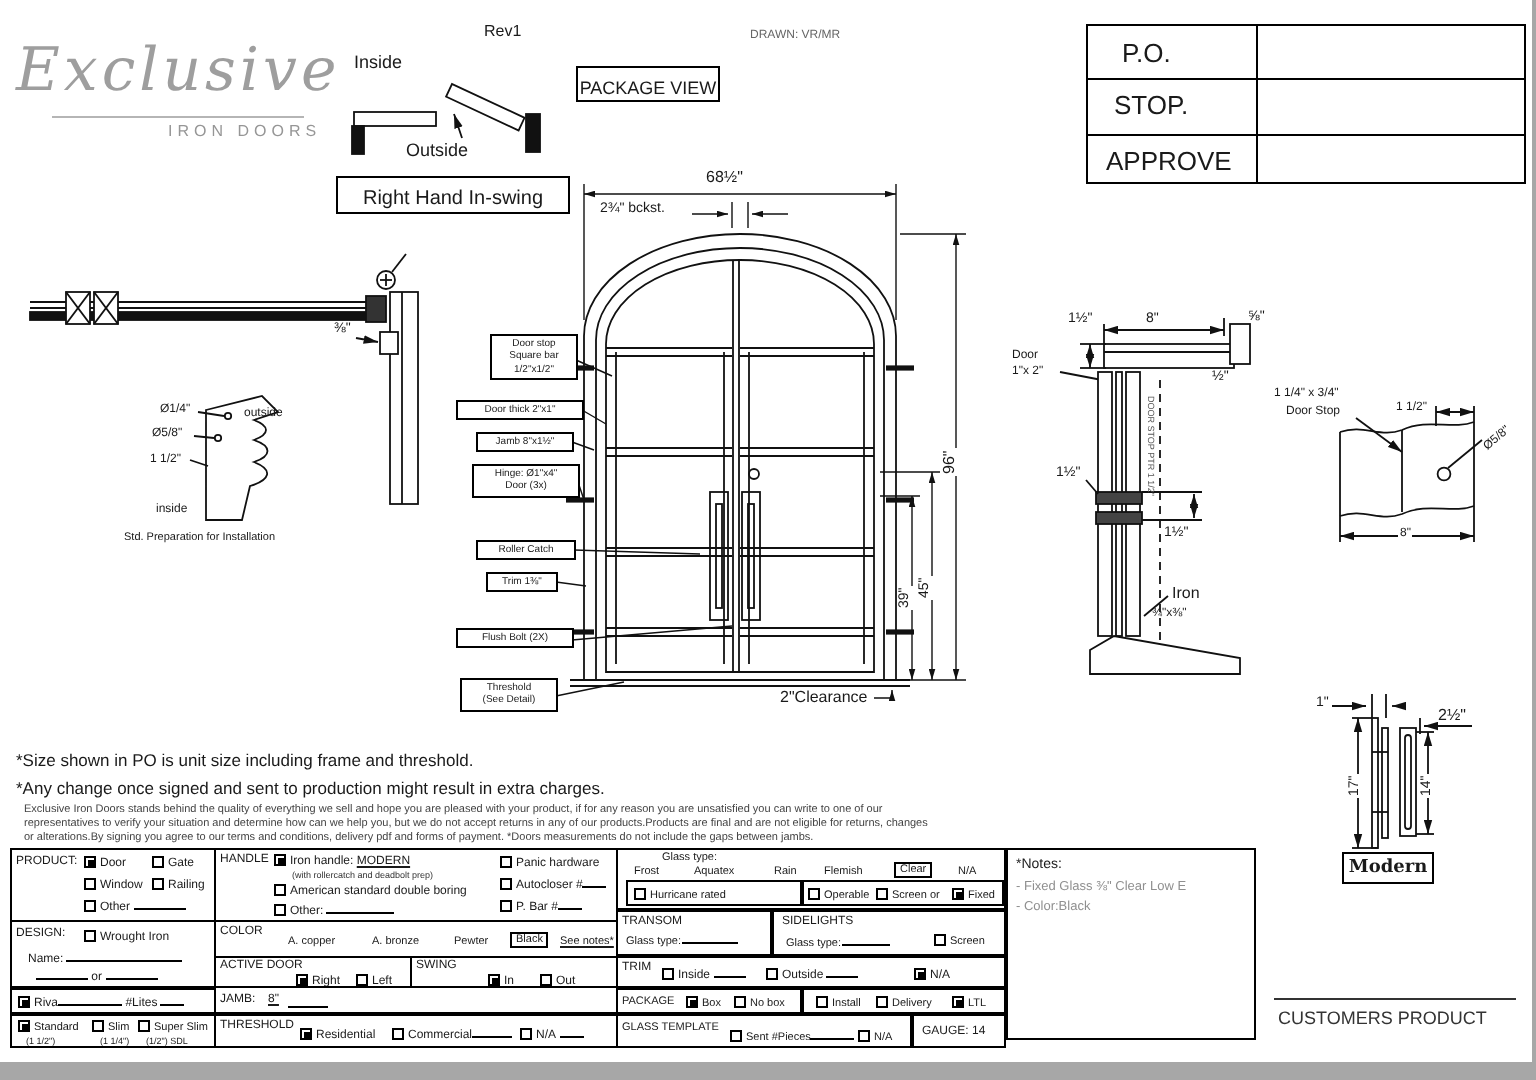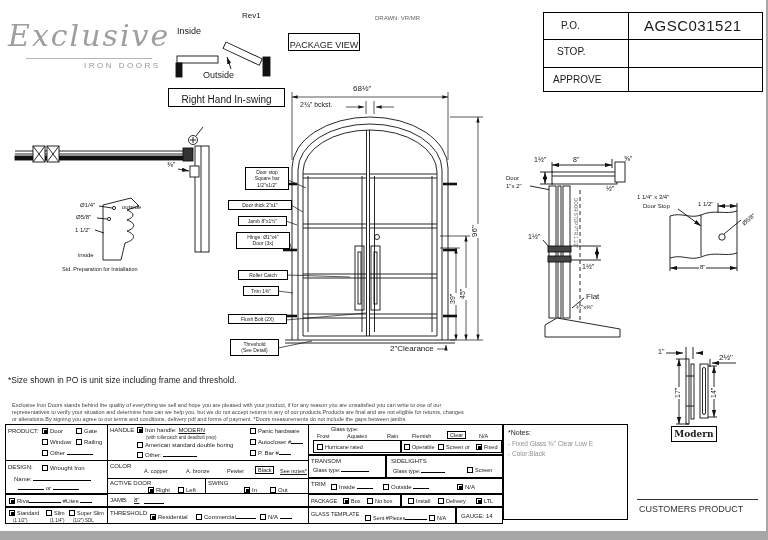--- a/index.html
+++ b/index.html
@@ -2,21 +2,21 @@
 <html><head>
 <meta charset="utf-8">
 <style>
 *{margin:0;padding:0;box-sizing:border-box}
 html,body{width:768px;height:540px}
 body{background:#a7a7a7;font-family:"Liberation Sans",sans-serif;color:#1a1a1a}
 #page{position:relative;width:766px;height:531px;background:#fff;overflow:hidden}
 .t{position:absolute;white-space:nowrap;line-height:1.15;color:#1a1a1a}
 .s45{font-size:4.5px}.s55{font-size:5.5px}.s6{font-size:6px}.s65{font-size:6.5px}
 .s7{font-size:7px}.s8{font-size:8px}.s85{font-size:8.5px}.s9{font-size:9px}.s10{font-size:10px}
-.s11{font-size:10px}.s15{font-size:15px}
+.s11{font-size:13px}.s15{font-size:15px}
 .wbg{background:#fff;padding:0 1px}
 .v{transform:rotate(-90deg);transform-origin:left top}
 .v90{transform:rotate(90deg);transform-origin:left top}
 .box{position:absolute;border:1px solid #000;background:#fff}
 .cell{position:absolute;border:1px solid #000;background:#fff}
 .callout{position:absolute;border:1px solid #000;font-size:5px;line-height:1.25;text-align:center;padding:1px 2px;background:#fff}
 .cb{display:inline-block;width:6px;height:6px;border:1px solid #000;position:relative;vertical-align:-1px;margin-right:2px;background:#fff}
 .cb.on::after{content:"";position:absolute;left:.5px;top:.5px;width:3.5px;height:3.5px;background:#000}
 .ul{display:inline-block;border-bottom:1px solid #000;height:5px;vertical-align:baseline}
 .bx{border:1px solid #000;padding:0 2px}
@@ -238,21 +238,20 @@
   </div>
   <div class="box center" style="left:168px;top:88px;width:117px;height:19px">
     <span class="s10" style="line-height:17px">Right Hand In-swing</span>
   </div>
 
   <div class="box" style="left:543px;top:12px;width:220px;height:80px">
     <div style="position:absolute;left:0;top:26px;width:100%;height:1px;background:#000"></div>
     <div style="position:absolute;left:0;top:54px;width:100%;height:1px;background:#000"></div>
     <div style="position:absolute;left:84px;top:0;width:1px;height:100%;background:#000"></div>
     <div class="t s11" style="left:17px;top:7px">P.O.</div>
-    <div class="t s15" style="left:100px;top:4px;letter-spacing:.5px">AGSC031521</div>
     <div class="t s11" style="left:13px;top:33px">STOP.</div>
     <div class="t s11" style="left:9px;top:61px">APPROVE</div>
   </div>
 
   <div class="t s8 wbg" style="left:352px;top:84px">68½"</div>
   <div class="t s7" style="left:300px;top:101px">2¾" bckst.</div>
   <div class="t s8 wbg v" style="left:470px;top:238px">96"</div>
   <div class="t s7 wbg v" style="left:459px;top:300px">45"</div>
   <div class="t s7 wbg v" style="left:449px;top:305px">39"</div>
   <div class="t s8" style="left:390px;top:344px">2"Clearance</div>
@@ -285,37 +284,38 @@
   <div class="t s55" style="left:62px;top:266px">Std. Preparation for Installation</div>
 
   <div class="t s7" style="left:534px;top:156px">1½"</div>
   <div class="t s7 wbg" style="left:572px;top:156px">8"</div>
   <div class="t s7" style="left:624px;top:155px">⅝"</div>
   <div class="t s7" style="left:606px;top:185px">½"</div>
   <div class="t s6" style="left:506px;top:175px">Door</div>
   <div class="t s6" style="left:506px;top:183px">1"x 2"</div>
   <div class="t s7" style="left:528px;top:233px">1½"</div>
   <div class="t s7" style="left:582px;top:263px">1½"</div>
-  <div class="t s8" style="left:586px;top:292px">Flat</div>
+  <div class="t s8" style="left:586px;top:292px">Iron</div>
   <div class="t s6" style="left:576px;top:304px">¾"x⅜"</div>
   <div class="t s45 v90" style="left:578px;top:198px;color:#555">DOOR STOP PTR 1 1/2"</div>
 
   <div class="t s6" style="left:637px;top:194px">1 1/4" x 3/4"</div>
   <div class="t s6" style="left:643px;top:203px">Door Stop</div>
   <div class="t s6" style="left:698px;top:201px">1 1/2"</div>
   <div class="t s6" style="left:741px;top:222px;transform:rotate(-40deg);transform-origin:left top">Ø5/8"</div>
   <div class="t s6 wbg" style="left:699px;top:264px">8"</div>
 
   <div class="t s7" style="left:658px;top:348px">1"</div>
   <div class="t s8" style="left:719px;top:353px">2½"</div>
   <div class="t s7 wbg v" style="left:674px;top:399px">17"</div>
   <div class="t s7 wbg v" style="left:710px;top:399px">14"</div>
   <div class="modern">Modern</div>
 
   <div class="t s85" style="left:8px;top:376px">*Size shown in PO is unit size including frame and threshold.</div>
+  <div class="t s85" style="left:8px;top:390px">*Any change once signed and sent to production might result in extra charges.</div>
   <div class="t s55" style="left:12px;top:402px;color:#444">Exclusive Iron Doors stands behind the quality of everything we sell and hope you are pleased with your product, if for any reason you are unsatisfied you can write to one of our</div>
   <div class="t s55" style="left:12px;top:409px;color:#444">representatives to verify your situation and determine how can we help you, but we do not accept returns in any of our products.Products are final and are not eligible for returns, changes</div>
   <div class="t s55" style="left:12px;top:416px;color:#444">or alterations.By signing you agree to our terms and conditions, delivery pdf and forms of payment. *Doors measurements do not include the gaps between jambs.</div>
 
   <div class="cell" style="left:5px;top:424px;width:103px;height:37px">
     <span class="fi s6" style="left:2px;top:3px">PRODUCT:</span>
     <span class="fi s6" style="left:36px;top:3px"><span class="cb on"></span><span>Door</span></span>
     <span class="fi s6" style="left:70px;top:3px"><span class="cb"></span><span>Gate</span></span>
     <span class="fi s6" style="left:36px;top:14px"><span class="cb"></span><span>Window</span></span>
     <span class="fi s6" style="left:70px;top:14px"><span class="cb"></span><span>Railing</span></span>

